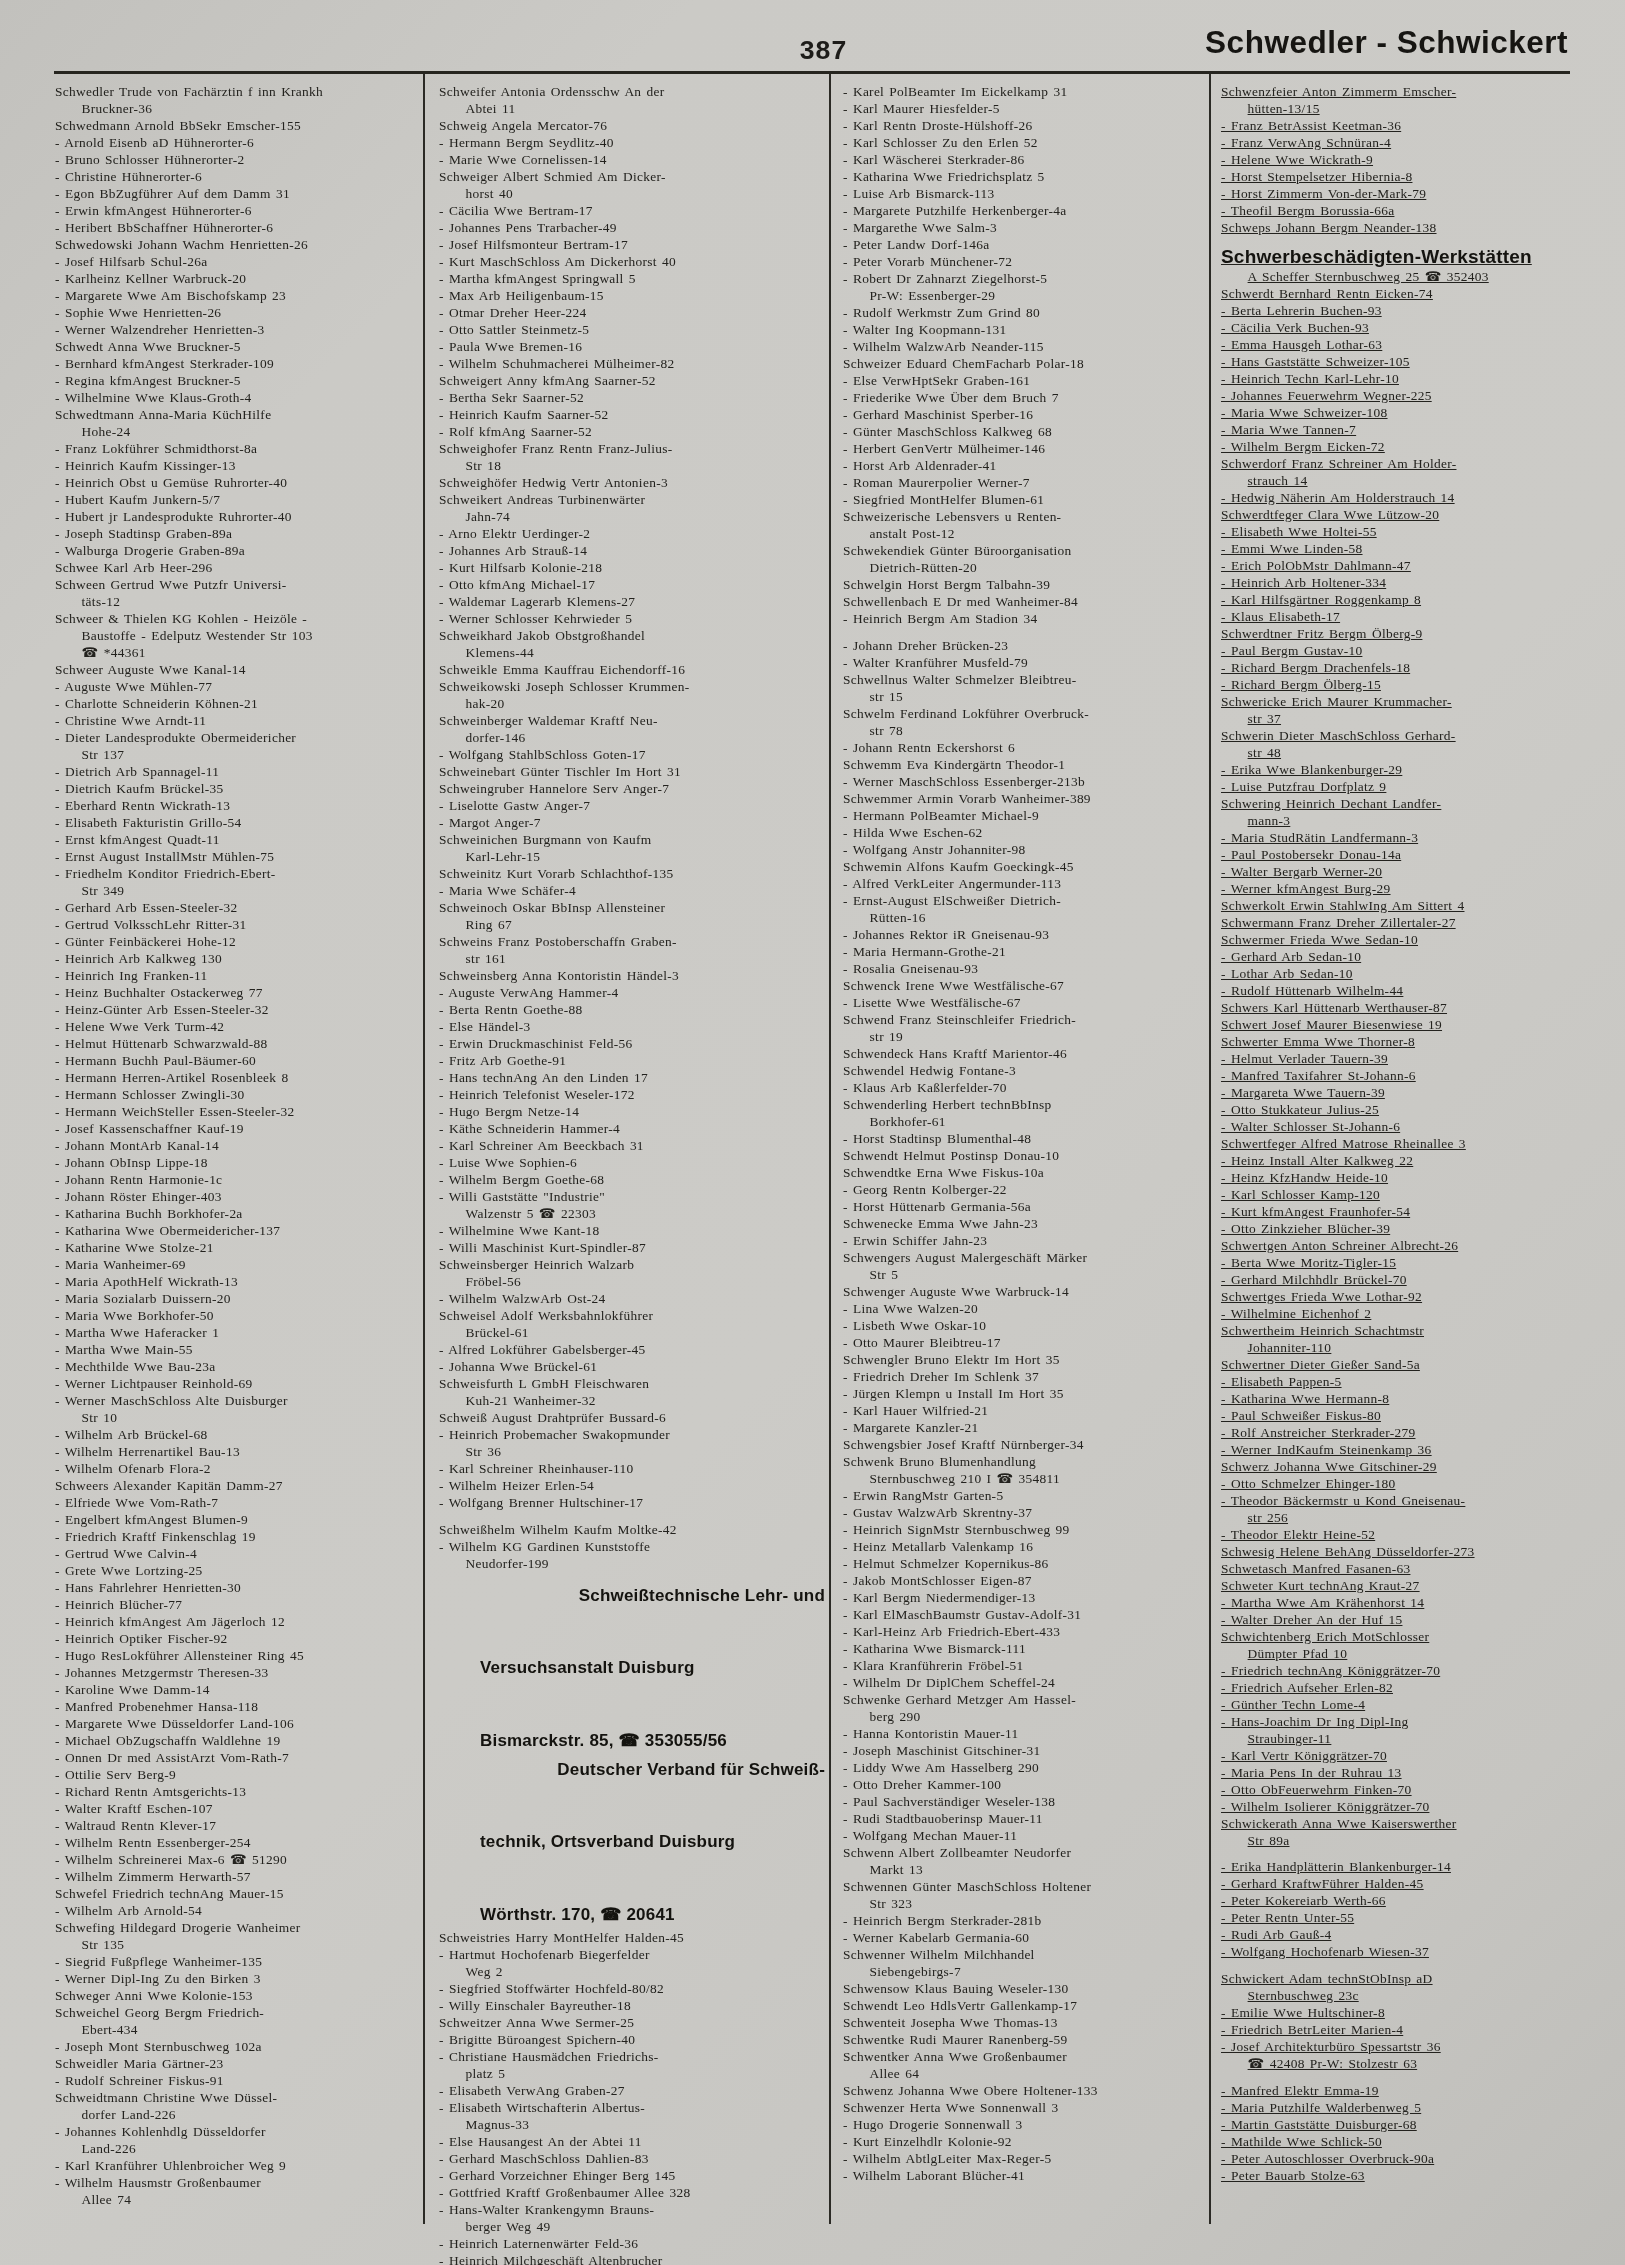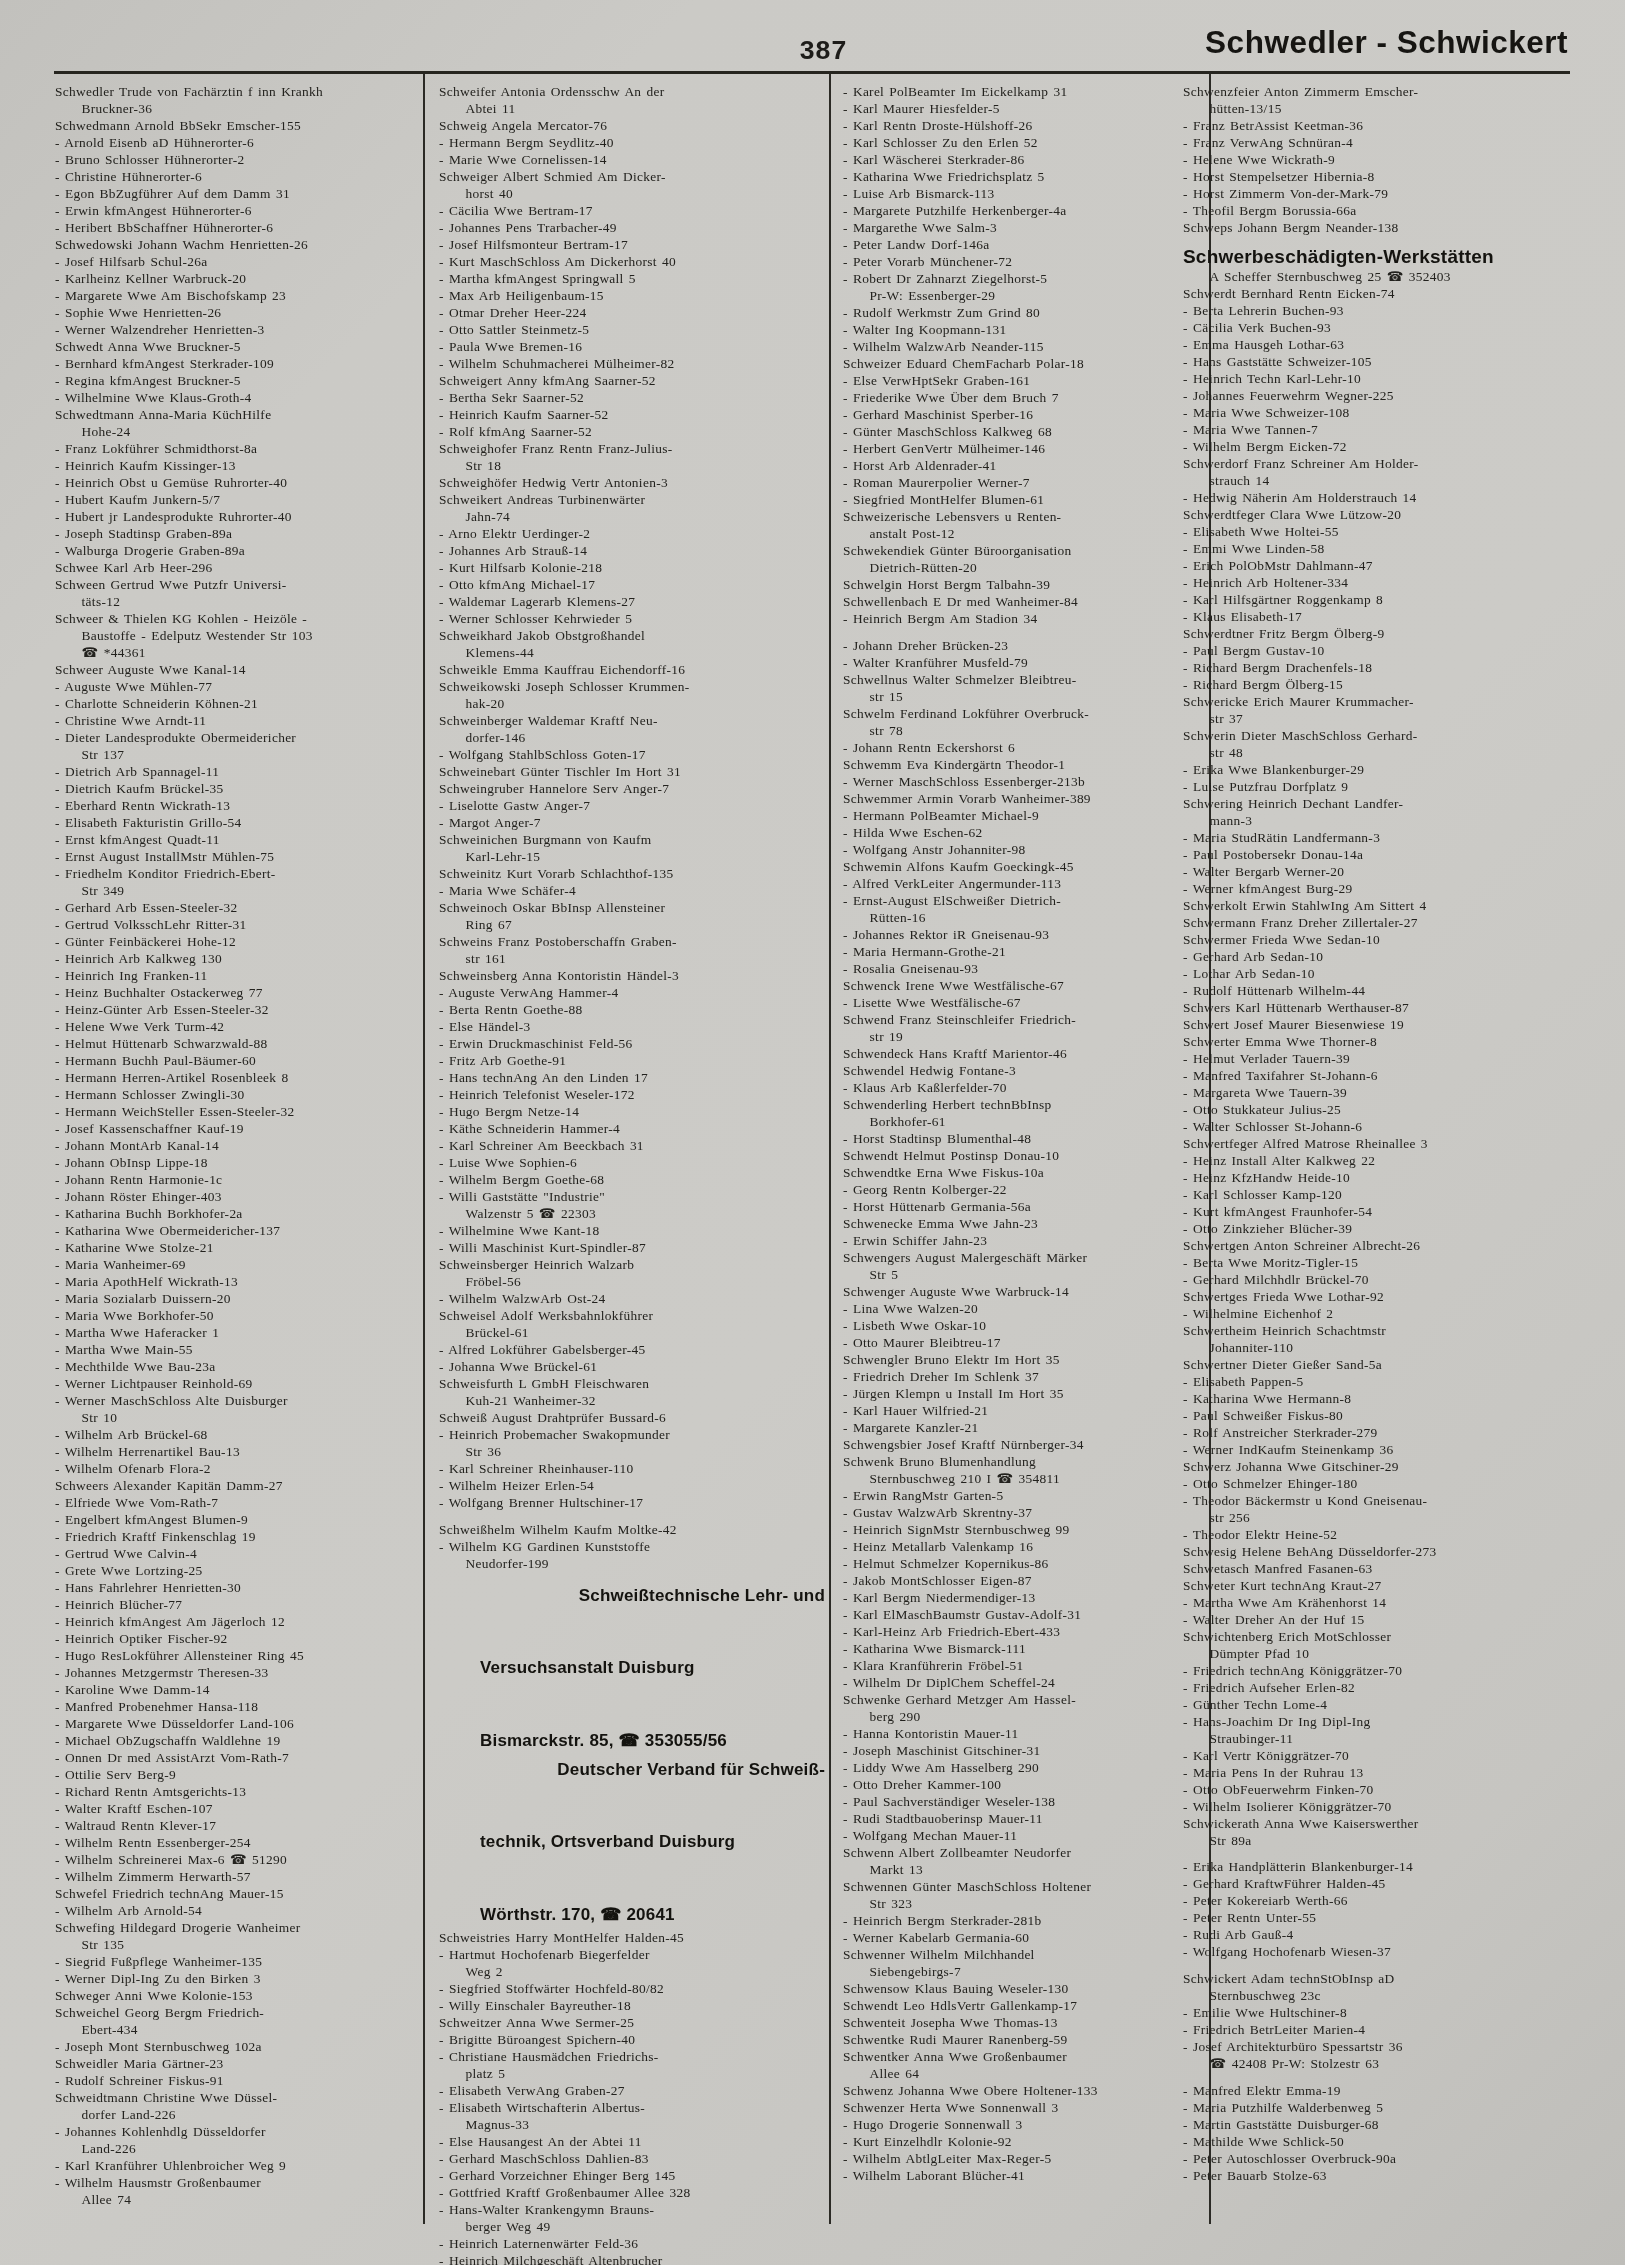--- a/index.html
+++ b/index.html
@@ -34,21 +34,21 @@
   }
   #vdiv1{left:423px;}
   #vdiv2{left:829px;}
   #vdiv3{left:1209px;}
   .col{
     position:absolute;top:83px;width:386px;
   }
   #col1{left:37px;margin-left:18px;}
   #col2{left:439px;}
   #col3{left:843px;}
-  #col4{left:1183px;}
+  #col4{left:1221px;text-decoration:underline;}
   .ln{
     white-space:nowrap;
     font-size:13.4px;
     line-height:17px;
     height:17px;
     letter-spacing:0.3px;
     word-spacing:1.5px;
     color:#23221e;
   }
   .ln.c{padding-left:26.6px;}

